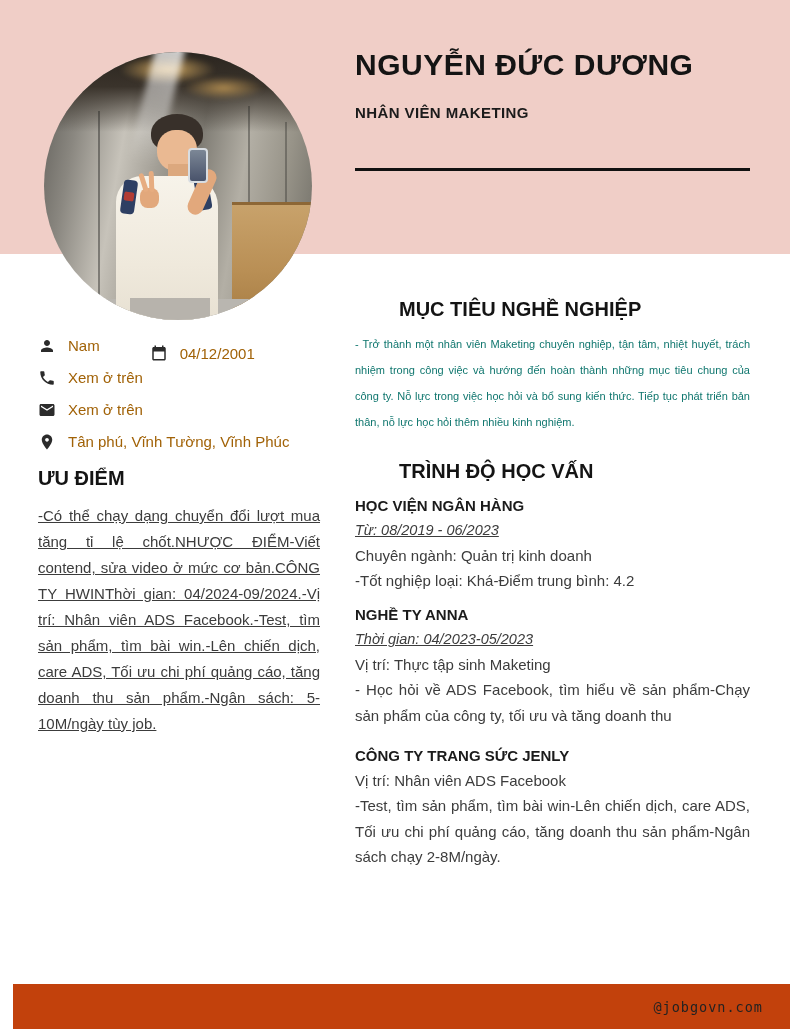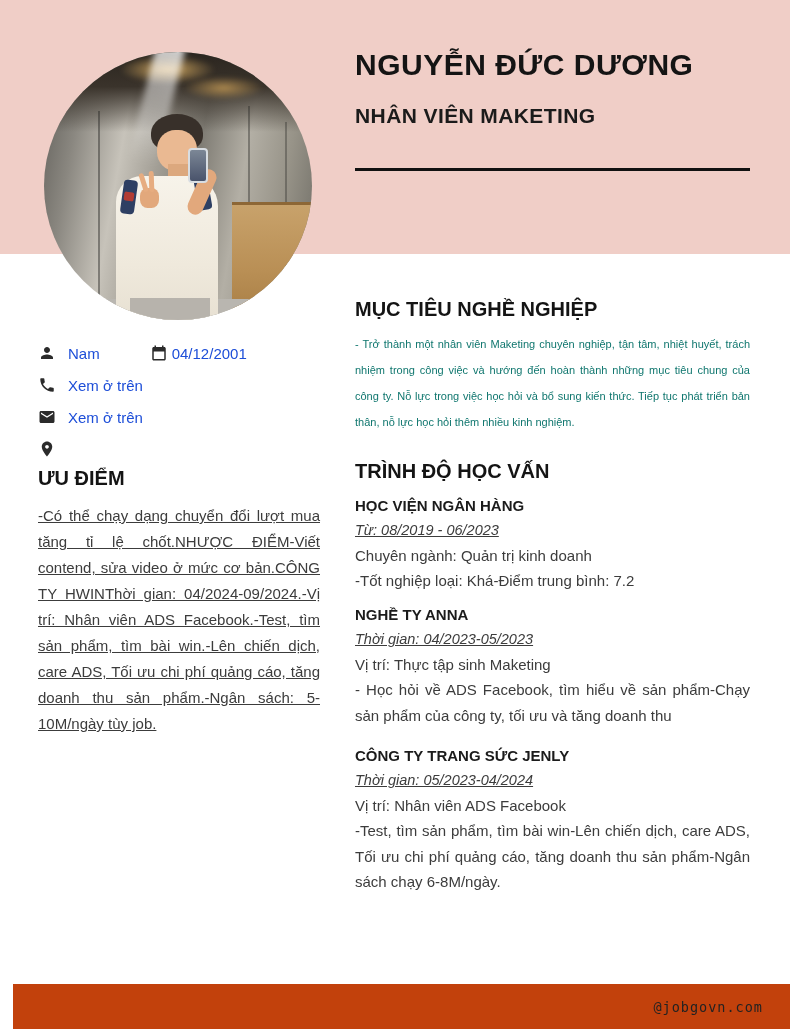--- a/index.html
+++ b/index.html
@@ -76,49 +76,49 @@
 
   
   .header-block { position:absolute; left:355px; top:0; width:395px; }
   .name {
     position:absolute; left:0; top:48px; width:395px;
     font-size:30px; font-weight:700; color:#141414; letter-spacing:.5px;
     white-space:nowrap;
   }
   .job-title {
     position:absolute; left:0; top:104px; width:395px;
-    font-size:21px; font-weight:700; color:#1b1b1b; letter-spacing:.4px;
+    font-size:15px; font-weight:700; color:#1b1b1b; letter-spacing:.4px;
   }
   .header-rule {
     position:absolute; left:0; top:168px; width:395px; height:3px; background:#111;
   }
 
   
   .left-col { position:absolute; left:38px; top:337px; width:282px; }
   .contact-row {
-    display:flex; align-items:center; height:32px; color:#1d4ed8; font-size:15px;
+    display:flex; height:32px; color:#a16207; font-size:15px;
   }
   .contact-row .ico { width:18px; height:18px; flex:0 0 18px; display:flex; align-items:center; justify-content:center; }
   .contact-row .ico svg { width:18px; height:18px; fill:#2b2b2b; }
   .contact-row .txt { margin-left:12px; }
   .pair2 { display:flex; align-items:center; margin-left:50px; }
-  .pair2 .txt { margin-left:4px; }
+  .pair2 .txt { margin-left:12px; }
 
   .section-h {
     font-size:20px; font-weight:700; color:#141414; line-height:26px;
   }
   .left-col .section-h { }
   .strengths-body {
     margin-top:12px;
     font-size:15px; line-height:26px; color:#3c3c3c; text-align:justify;text-decoration:underline;
   }
 
   
   .right-col { position:absolute; left:355px; top:292px; width:395px; }
-  .right-col .section-h { padding-top:4px; }
+  .right-col .section-h { padding-top:4px;margin-left:44px; }
   .body-p {
     margin-top:9px; font-size:11px; line-height:26px; color:#0f766e; text-align:justify;
   }
   .edu-block, .job-block { margin-top:9px; }
   .sub-h { font-size:15px; font-weight:700; color:#1b1b1b; line-height:25px; }
   .line-italic { font-size:14.5px; font-style:italic; color:#3c3c3c; line-height:25px;text-decoration:underline; }
   .line-normal { font-size:15px; color:#3c3c3c; line-height:25px; }
   .line-desc { font-size:15px; color:#3c3c3c; line-height:25.5px; text-align:justify; }
   .sec-gap { margin-top:19px; }
   .sec-gap-lg { margin-top:26px; }
@@ -199,52 +199,52 @@
       </span>
       <span class="txt">Xem ở trên</span>
     </div>
 
     <div class="contact-row">
       <span class="ico">
         <svg viewBox="0 0 24 24">
             <path d="M12 2C8.13 2 5 5.13 5 9c0 5.25 7 13 7 13s7-7.75 7-13c0-3.87-3.13-7-7-7zm0 9.5c-1.38 0-2.5-1.12-2.5-2.5s1.12-2.5 2.5-2.5 2.5 1.12 2.5 2.5-1.12 2.5-2.5 2.5z"></path>
           </svg>
       </span>
+      <span class="txt">Tân phú, Vĩnh Tường, Vĩnh Phúc</span>
     </div>
 
     <div class="section-h">ƯU ĐIỂM</div>
     <div class="strengths-body">-Có thể chạy dạng chuyển đổi lượt mua tăng tỉ lệ chốt.NHƯỢC ĐIỂM-Viết contend, sửa video ở mức cơ bản.CÔNG TY HWINThời gian: 04/2024-09/2024.-Vị trí: Nhân viên ADS Facebook.-Test, tìm sản phẩm, tìm bài win.-Lên chiến dịch, care ADS, Tối ưu chi phí quảng cáo, tăng doanh thu sản phẩm.-Ngân sách: 5-10M/ngày tùy job.</div>
   </div>
 
   <div class="right-col">
 
     <div class="section-h">MỤC TIÊU NGHỀ NGHIỆP</div>
     <div class="body-p">- Trở thành một nhân viên Maketing chuyên nghiệp, tận tâm, nhiệt huyết, trách nhiệm trong công việc và hướng đến hoàn thành những mục tiêu chung của công ty. Nỗ lực trong việc học hỏi và bổ sung kiến thức. Tiếp tục phát triển bản thân, nỗ lực học hỏi thêm nhiều kinh nghiệm.</div>
 
     <div class="section-h sec-gap">TRÌNH ĐỘ HỌC VẤN</div>
     <div class="edu-block">
       <div class="sub-h">HỌC VIỆN NGÂN HÀNG</div>
       <div class="line-italic">Từ: 08/2019 - 06/2023</div>
       <div class="line-normal">Chuyên ngành: Quản trị kinh doanh</div>
-      <div class="line-normal">-Tốt nghiệp loại: Khá-Điểm trung bình: 7.2</div>
+      <div class="line-normal">-Tốt nghiệp loại: Khá-Điểm trung bình: 4.2</div>
     </div>
 
 
     <div class="job-block">
       <div class="sub-h">NGHỀ TY ANNA</div>
       <div class="line-italic">Thời gian: 04/2023-05/2023</div>
       <div class="line-normal">Vị trí: Thực tập sinh Maketing</div>
       <div class="line-desc">- Học hỏi về ADS Facebook, tìm hiểu về sản phẩm-Chạy sản phẩm của công ty, tối ưu và tăng doanh thu</div>
     </div>
 
     <div class="job-block job2">
       <div class="sub-h">CÔNG TY TRANG SỨC JENLY</div>
-      <div class="line-italic">Thời gian: 05/2023-04/2024</div>
       <div class="line-normal">Vị trí: Nhân viên ADS Facebook</div>
-      <div class="line-desc">-Test, tìm sản phẩm, tìm bài win-Lên chiến dịch, care ADS, Tối ưu chi phí quảng cáo, tăng doanh thu sản phẩm-Ngân sách chạy 6-8M/ngày.</div>
+      <div class="line-desc">-Test, tìm sản phẩm, tìm bài win-Lên chiến dịch, care ADS, Tối ưu chi phí quảng cáo, tăng doanh thu sản phẩm-Ngân sách chạy 2-8M/ngày.</div>
     </div>
 
   </div>
 
   <div class="band-bottom">
     <span class="watermark">@jobgovn.com</span>
   </div>
 
 </div>
 

